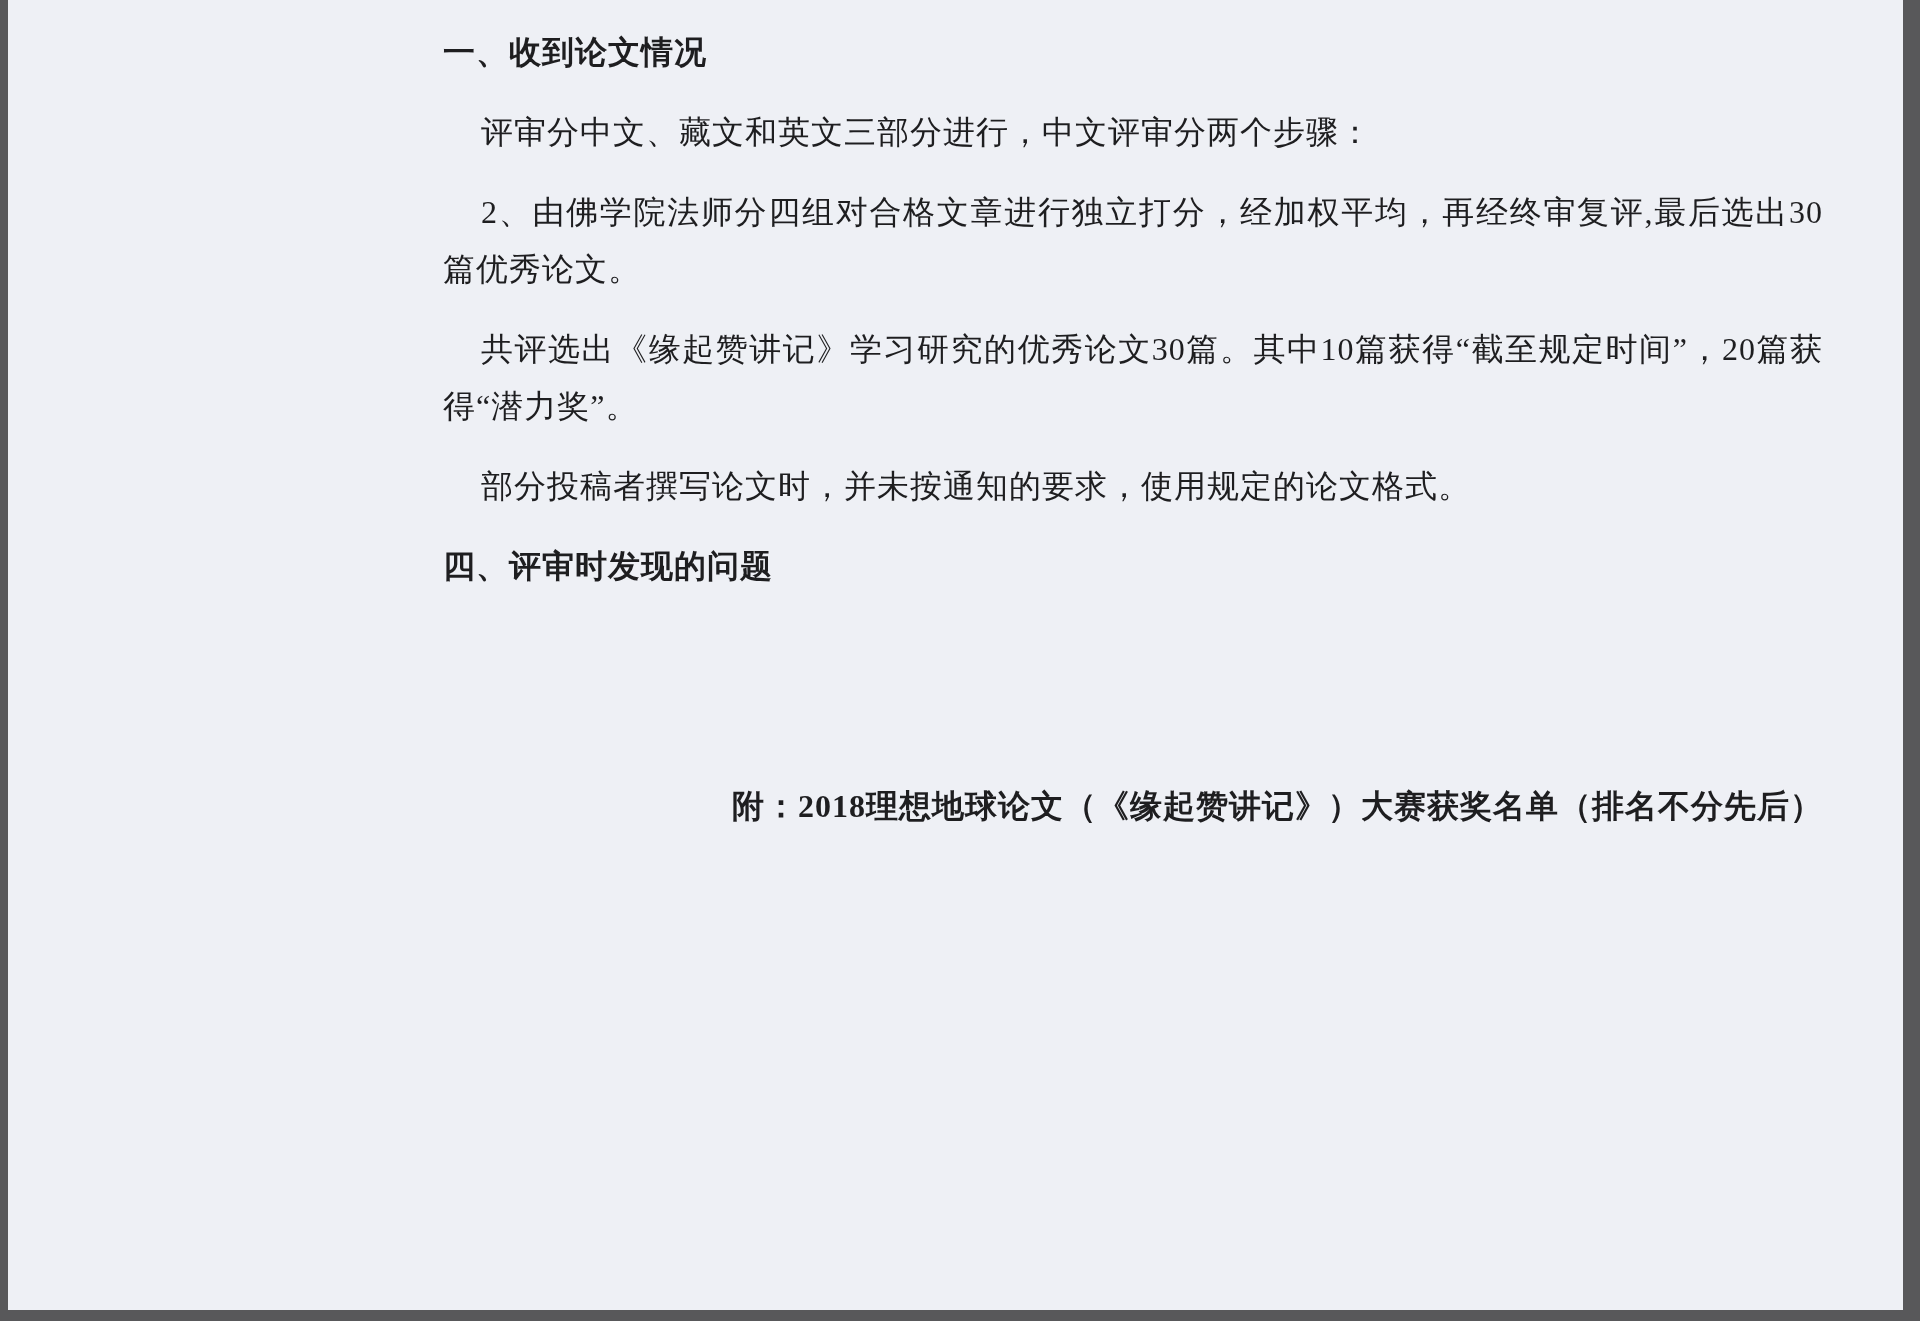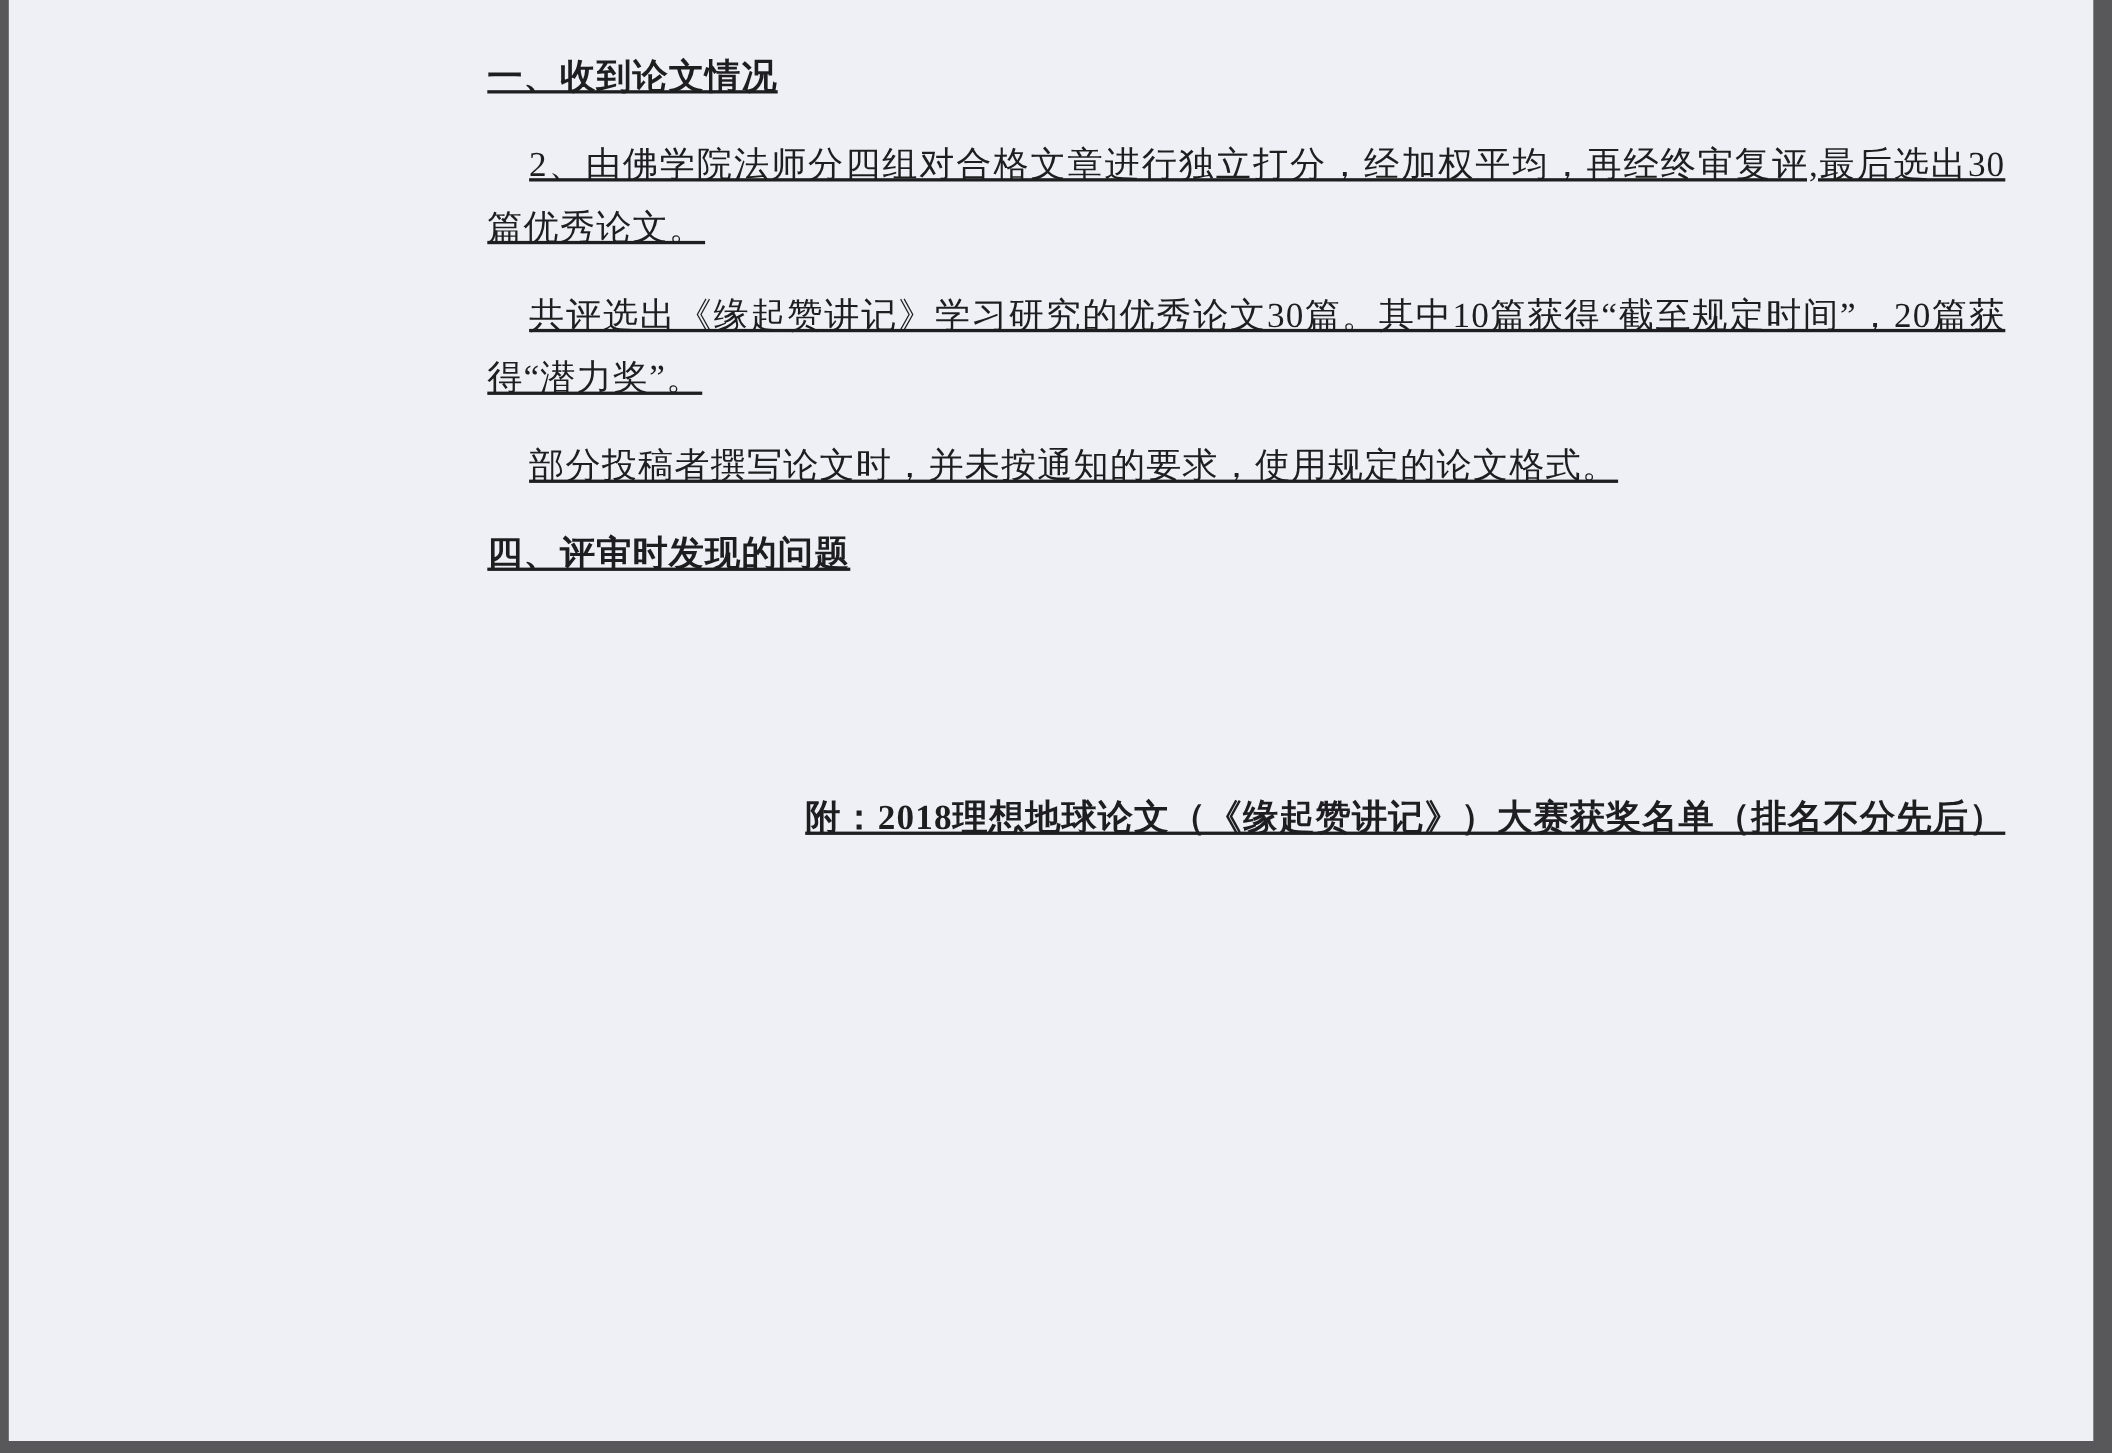--- a/index.html
+++ b/index.html
@@ -18,27 +18,26 @@
     position: absolute;
     background: #58585a;
   }
   .frame-left   { left: 0; top: 0; width: 8px;  height: 1321px; }
   .frame-right  { right: 0; top: 0; width: 17px; height: 1321px; }
   .frame-bottom { left: 0; bottom: 0; width: 1920px; height: 11px; }
 
   .doc {
     position: absolute;
     left: 443px;
-    top: 41px;
+    top: 24px;
     width: 1380px;
     color: #1e1e20;
     font-size: 32px;
     letter-spacing: 1px;
     line-height: 57px;
-    text-decoration: underline;
   }
   .block { margin: 0 0 23px 0; }
   .heading {
     font-weight: bold;
     text-align: left;
   }
   .paragraph {
     text-align: justify;
     text-indent: 38px;
   }
@@ -51,18 +50,19 @@
 </style>
 </head>
 <body>
 
 <div class="frame frame-left"></div>
 <div class="frame frame-right"></div>
 <div class="frame frame-bottom"></div>
 
 <div class="doc" id="doc">
     <div class="block heading">一、收到论文情况</div>
+    <div class="block paragraph">评审分中文、藏文和英文三部分进行，中文评审分两个步骤：</div>
     <div class="block paragraph">2、由佛学院法师分四组对合格文章进行独立打分，经加权平均，再经终审复评,最后选出30篇优秀论文。</div>
     <div class="block paragraph">共评选出《缘起赞讲记》学习研究的优秀论文30篇。其中10篇获得“截至规定时间”，20篇获得“潜力奖”。</div>
     <div class="block paragraph">部分投稿者撰写论文时，并未按通知的要求，使用规定的论文格式。</div>
     <div class="block heading">四、评审时发现的问题</div>
     <div class="block attachment">附：2018理想地球论文（《缘起赞讲记》）大赛获奖名单（排名不分先后）</div>
   </div>
 
 </body></html>

